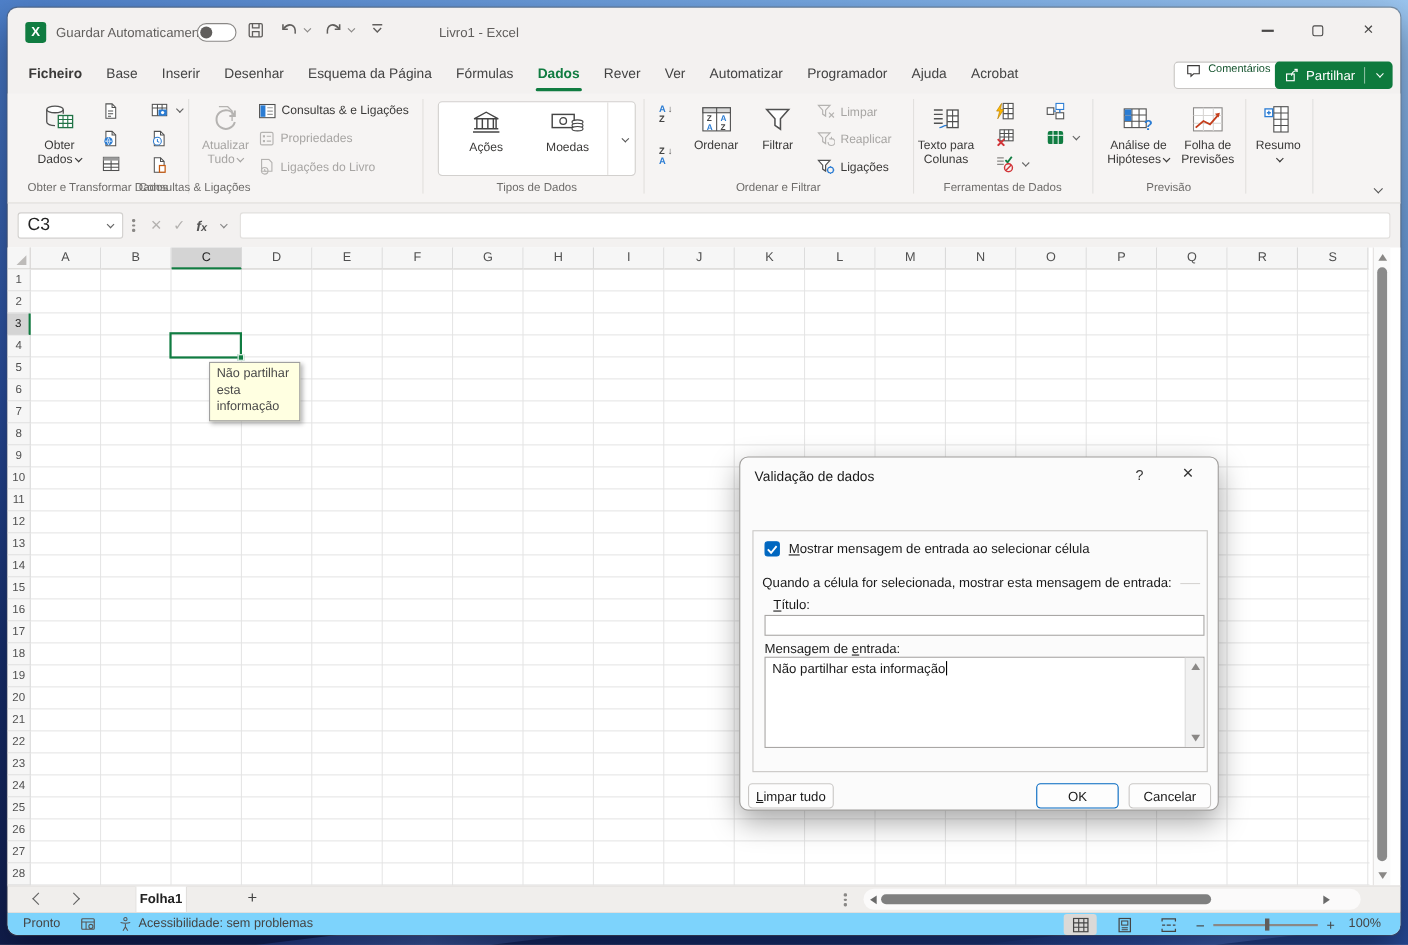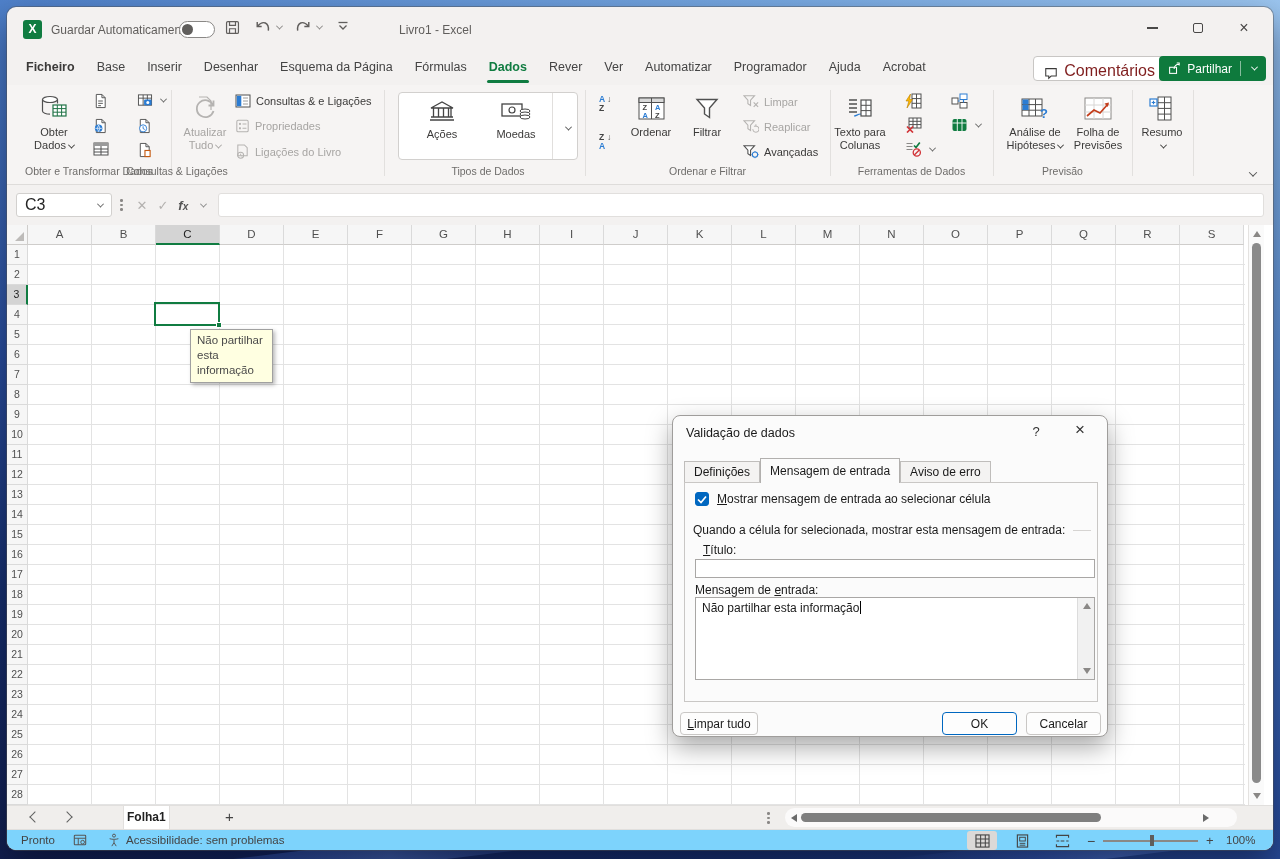--- a/index.html
+++ b/index.html
@@ -23,21 +23,21 @@
              border-radius:5px;display:flex;align-items:center;padding-left:12px;gap:8px;color:#8a8886;font-size:12.5px}
   .wbtns{position:absolute;right:6px;top:0;height:42px;display:flex}
   .wbtn{width:46px;height:42px;display:flex;align-items:center;justify-content:center;color:#494847}
   
   .tabrow{position:absolute;left:0;top:45px;width:100%;height:33px;font-size:12.5px;display:flex;align-items:center}
   .rtab{padding:0 11px;height:33px;line-height:31px;color:#444;position:relative;white-space:nowrap}
   .rtab.file{font-weight:bold;color:#3b3a39;margin-left:8px}
   .rtab.active{color:#107c41;font-weight:bold}
   .rtab.active::after{content:"";position:absolute;left:9px;right:9px;bottom:2px;height:3px;border-radius:2px;background:#107c41}
   .combtn{position:absolute;right:107px;top:4px;height:25px;border:1px solid #c8c6c4;background:#fff;border-radius:4px;
-          display:flex;align-items:flex-end;gap:6px;padding:0 10px;font-size:16px;color:#7f1d1d}
+          display:flex;align-items:flex-start;gap:6px;padding:0 10px;font-size:10px;color:#14532d}
   .sharebtn{position:absolute;right:7px;top:4px;height:25px;background:#0e7a3d;border-radius:4px;color:#fff;
             display:flex;align-items:center;gap:6px;padding:0 9px;font-size:12px}
   .sharebtn .sep{width:1px;height:15px;background:rgba(255,255,255,.5);margin:0 2px}
   
   .ribbon{position:absolute;left:0;top:78px;width:100%;height:100px;background:#f6f4f3;border-bottom:1px solid #dedcda;font-size:11px}
   .rsep{position:absolute;top:5px;height:86px;width:1px;background:#e2e0de}
   .glabel{position:absolute;top:80px;height:14px;font-size:10.5px;color:#6e6c6a;text-align:center;white-space:nowrap}
   .bigbtn{position:absolute;width:64px;text-align:center;color:#3b3a39;line-height:13px}
   .bigbtn .ic{height:30px;display:flex;align-items:flex-end;justify-content:center;margin-bottom:4px}
   .sitem{position:absolute;display:flex;align-items:center;gap:5px;white-space:nowrap}
@@ -386,21 +386,21 @@
           <path d="M11 11a3.5 3.5 0 1 0 3.5-3.5M14.5 5.5v2.2h-2.2" fill="none" stroke="#b5b3b1" stroke-width="1.1"></path>
         </svg>
       <span>Reaplicar</span>
     </div>
     <div class="sitem" style="left:736px;top:59px">
       <svg width="16" height="15" viewBox="0 0 18 16">
           <path d="M1 1.5h12l-4.5 5v6l-3-2v-4z" fill="#fff" stroke="#505050" stroke-width="1.2"></path>
           <circle cx="13.5" cy="11.5" r="3" fill="none" stroke="#2b7cd3" stroke-width="1.2"></circle>
           <path d="M13.5 7.5v1M13.5 14.5v1M9.5 11.5h1M16.5 11.5h1" stroke="#2b7cd3"></path>
         </svg>
-      <span>Avançadas</span>
+      <span>Ligações</span>
     </div>
     <div class="glabel" style="left:578px;width:245px">Ordenar e Filtrar</div>
 
     <div class="bigbtn" style="left:824px;top:7px;width:58px">
       <div class="ic">
           <svg width="26" height="26" viewBox="0 0 26 26">
             <path d="M2 4h8M2 8h8M2 12h8M2 16h8" stroke="#505050" stroke-width="1.3"></path>
             <path d="M7 20c3 0 3-2 7-2" fill="none" stroke="#2b7cd3" stroke-width="1.2"></path>
             <rect x="14" y="4" width="10" height="16" fill="#fff" stroke="#505050" stroke-width="1.2"></rect>
             <path d="M19 4v16M14 9.3h10M14 14.6h10" stroke="#505050"></path>
@@ -573,25 +573,20 @@
       <div class="tri" style="left:4px;top:6px;border-left:4px solid transparent;border-right:4px solid transparent;border-bottom:6px solid #8a8886"></div>
       <div class="vthumb"></div>
       <div class="tri" style="left:4px;bottom:6px;border-left:4px solid transparent;border-right:4px solid transparent;border-top:6px solid #8a8886"></div>
     </div>
   </div>
 
   <div class="dialog">
     <div class="dtitle">Validação de dados</div>
     <div class="dhelp">?</div>
     <div class="dclose">×</div>
-    <div class="dtabs">
-      <div class="dtab">Definições</div>
-      <div class="dtab active">Mensagem de entrada</div>
-      <div class="dtab">Aviso de erro</div>
-    </div>
     <div class="dpanel">
       <div class="dcheckrow">
         <div class="dcheck">
           <svg width="10" height="9" viewBox="0 0 10 9">
               <path d="M1 4.5 4 7.5 9 1.5" fill="none" stroke="#fff" stroke-width="1.7"></path>
             </svg>
         </div>
         <span><span class="u">M</span><span>ostrar mensagem de entrada ao selecionar célula</span></span>
       </div>
       <div class="dcaption">

